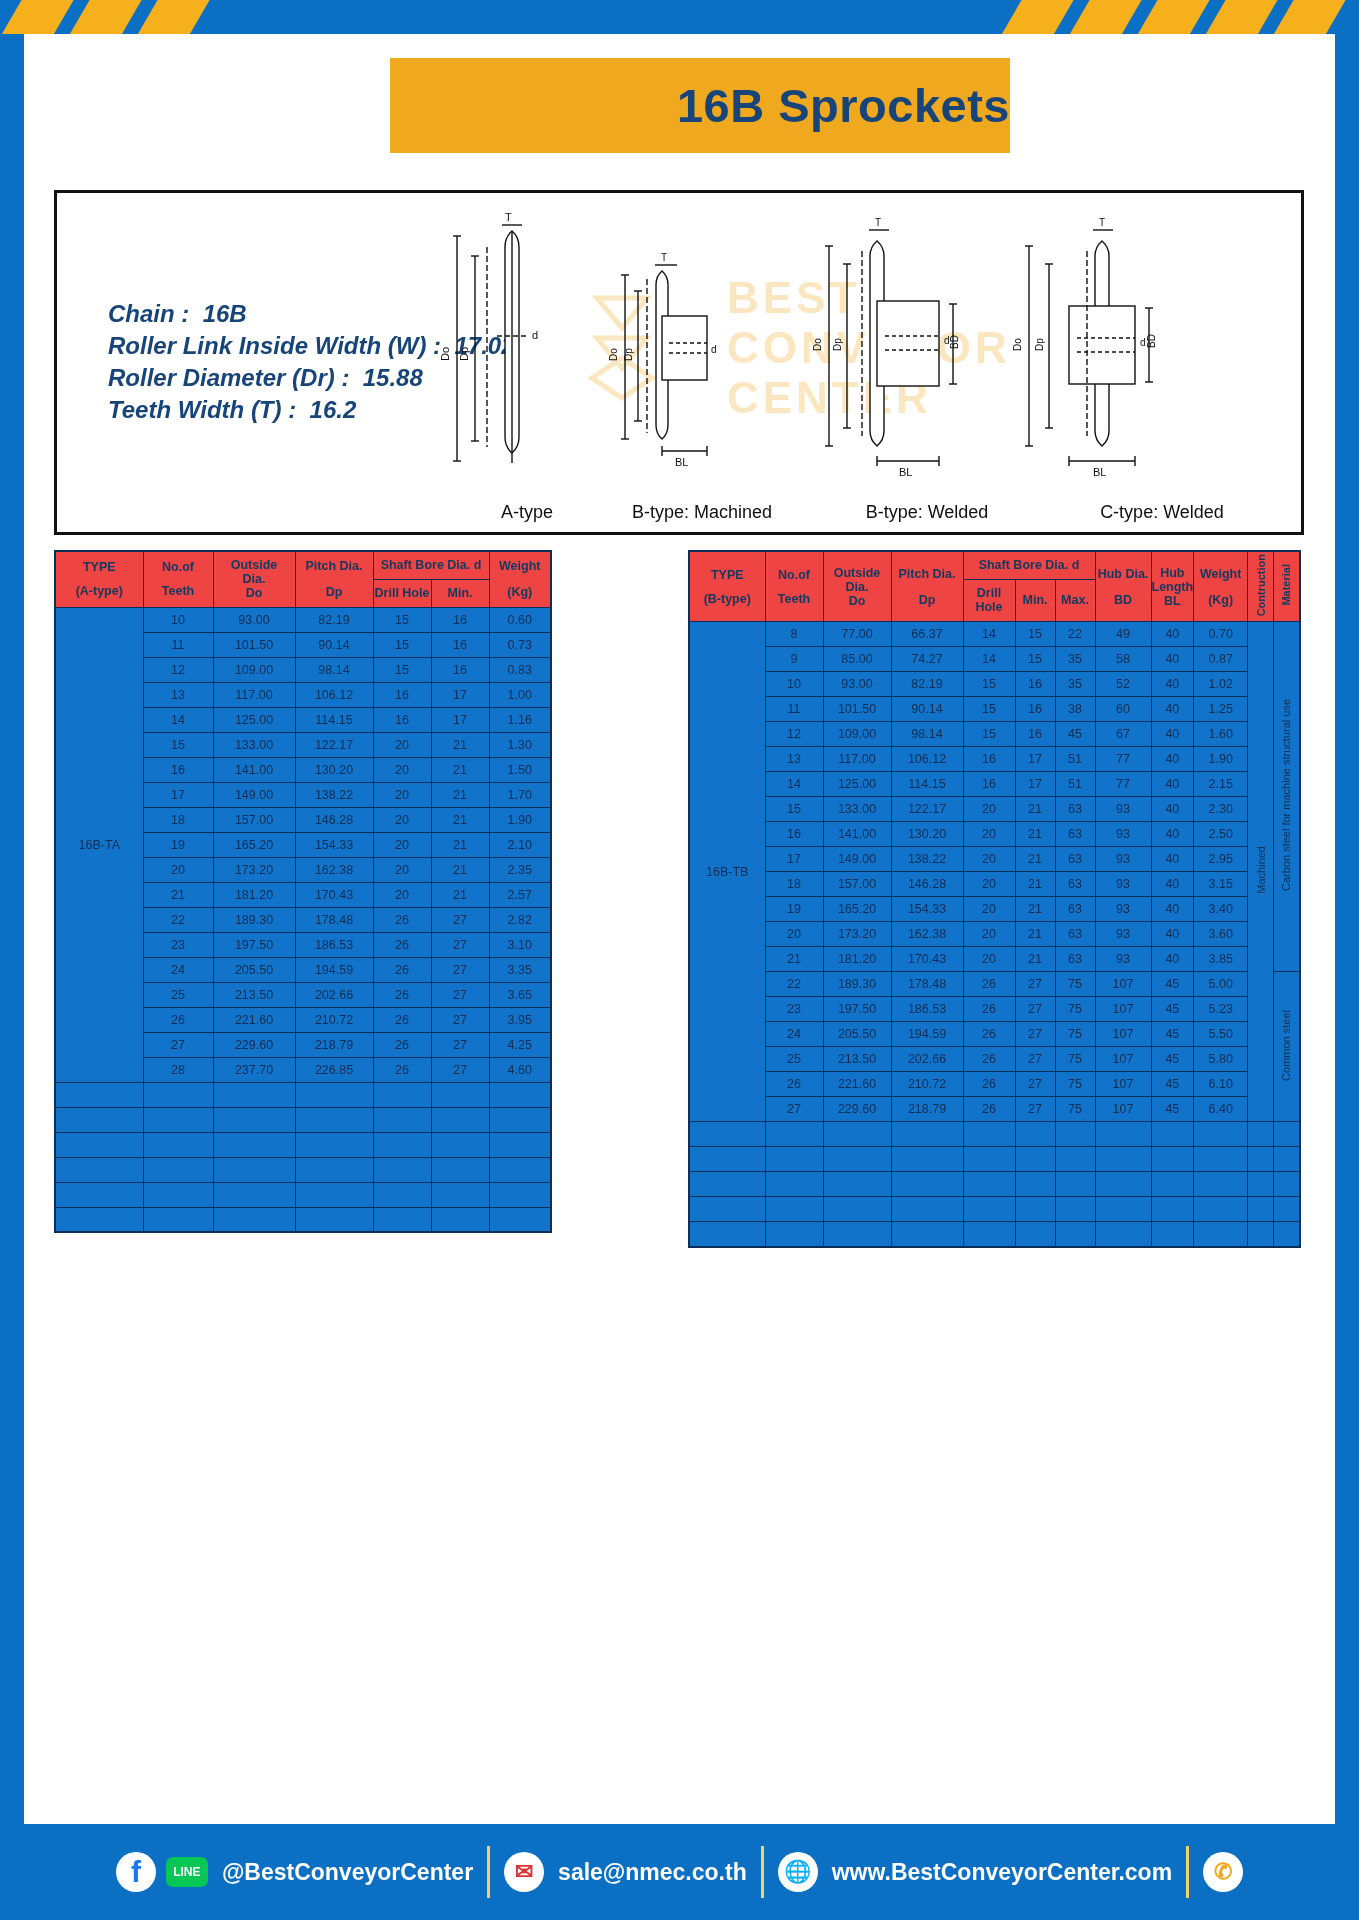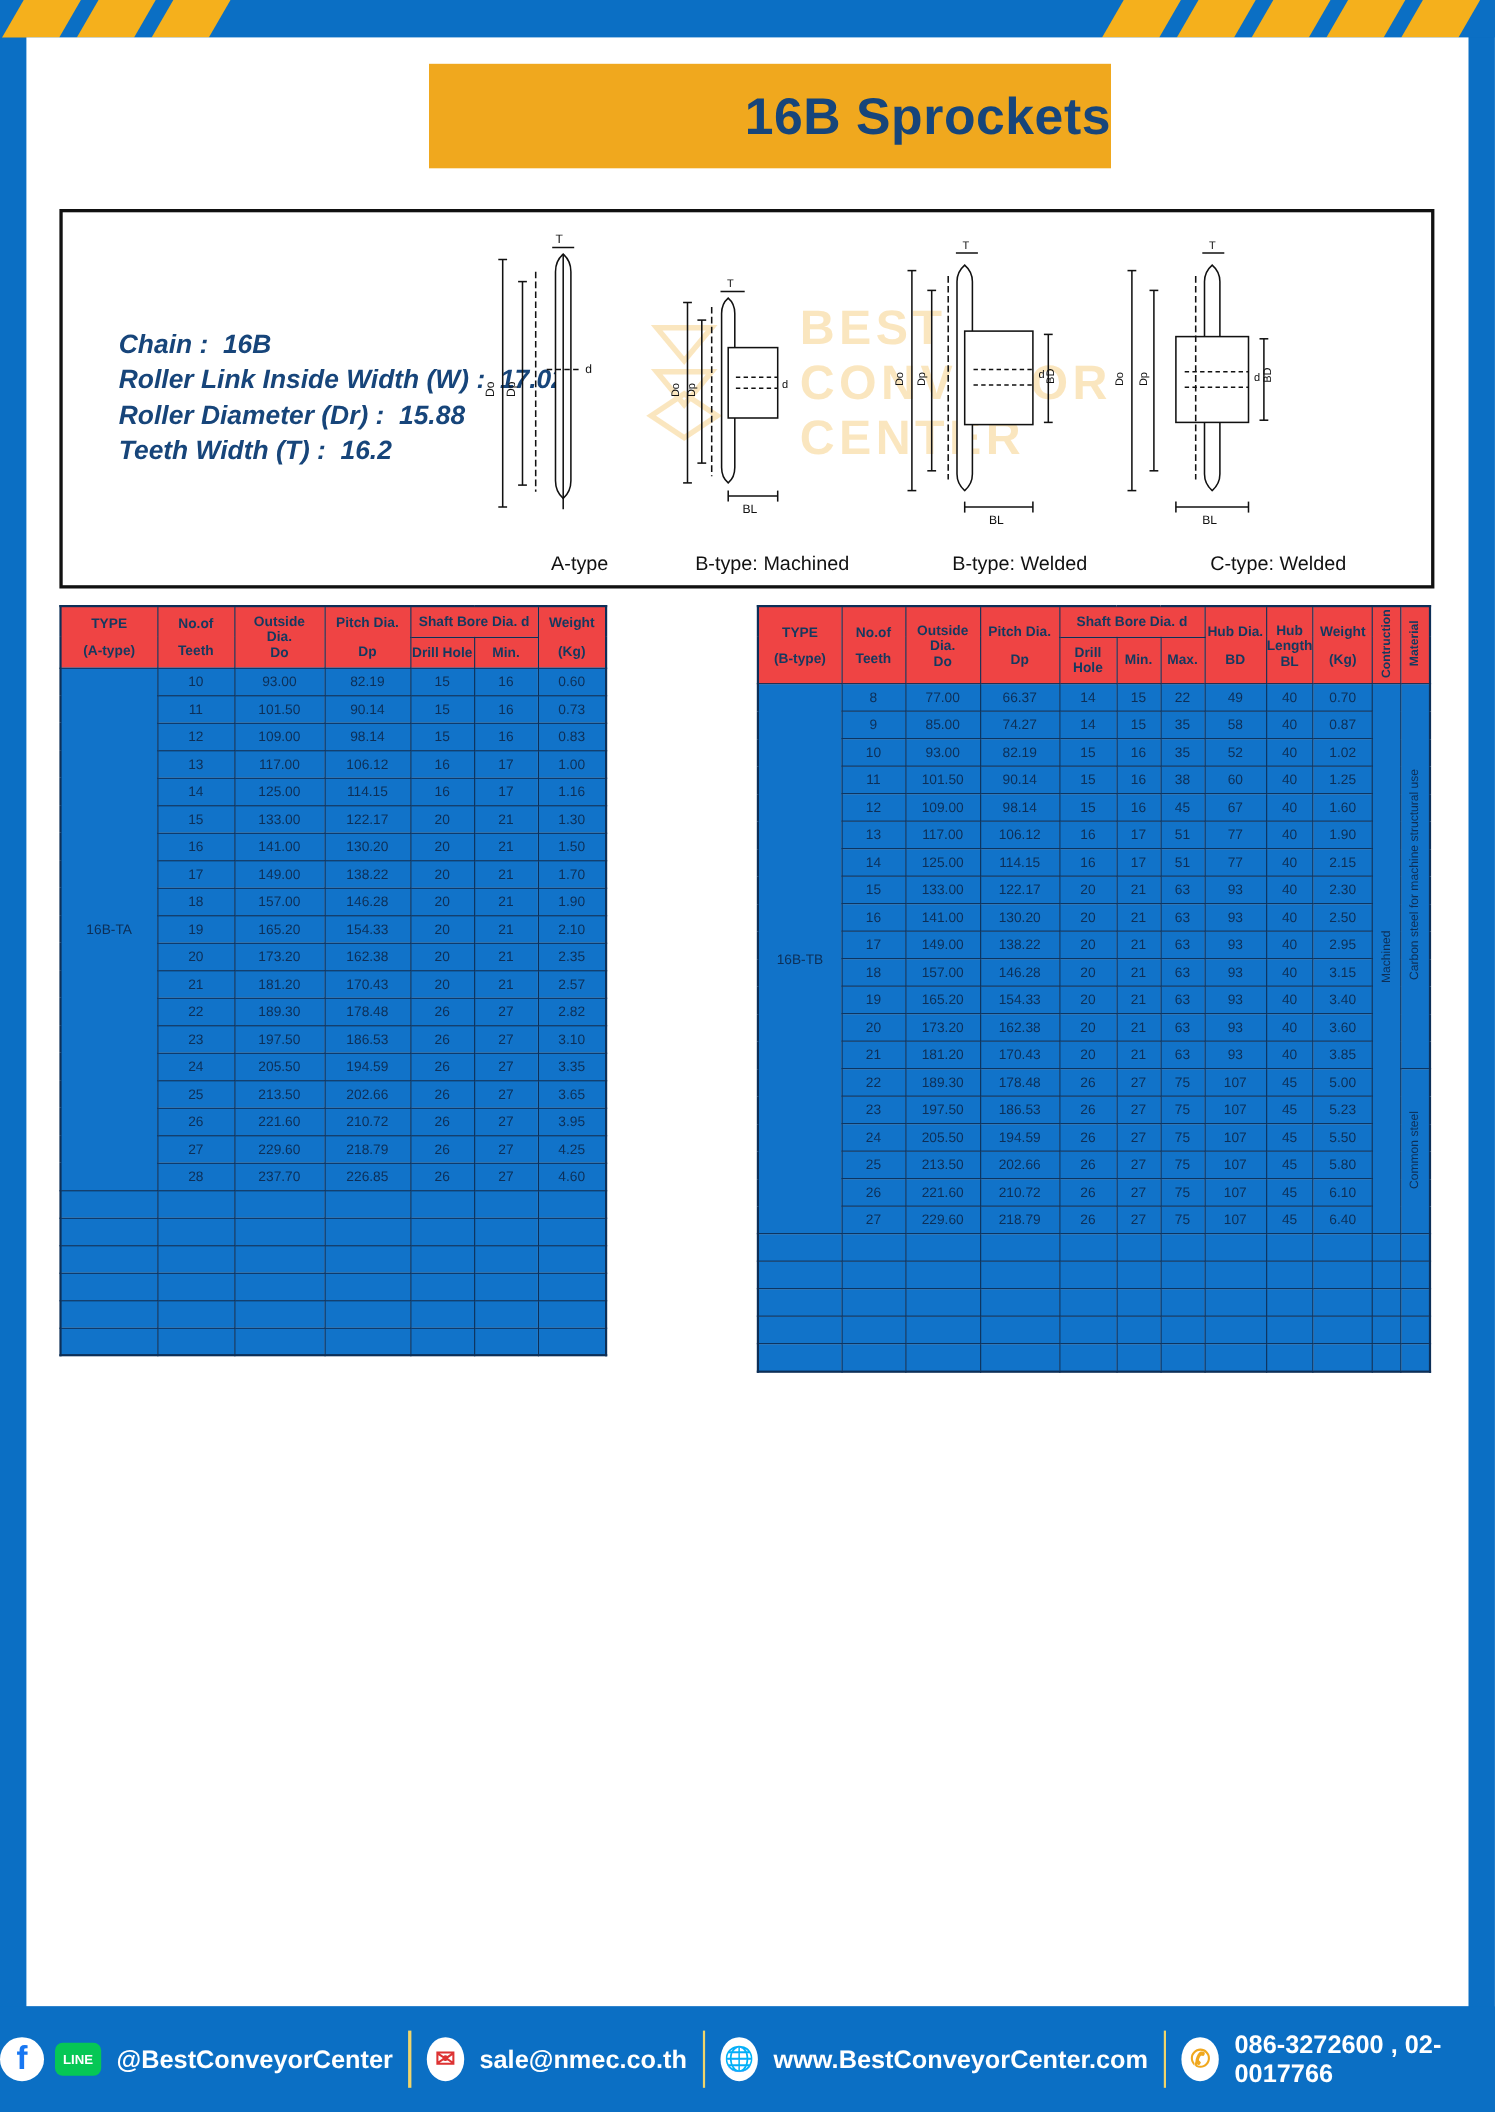--- a/index.html
+++ b/index.html
@@ -851,14 +851,13 @@
   </div>
   <span>@BestConveyorCenter</span>
   <div class="fsep"></div>
   <span class="ficon mail">✉</span>
   <span>sale@nmec.co.th</span>
   <div class="fsep"></div>
   <span class="ficon globe">🌐</span>
   <span>www.BestConveyorCenter.com</span>
   <div class="fsep"></div>
   <span class="ficon phone">✆</span>
-  <span>086-3272600 , 02-0017766</span>
 </div>
 
 </body></html>

